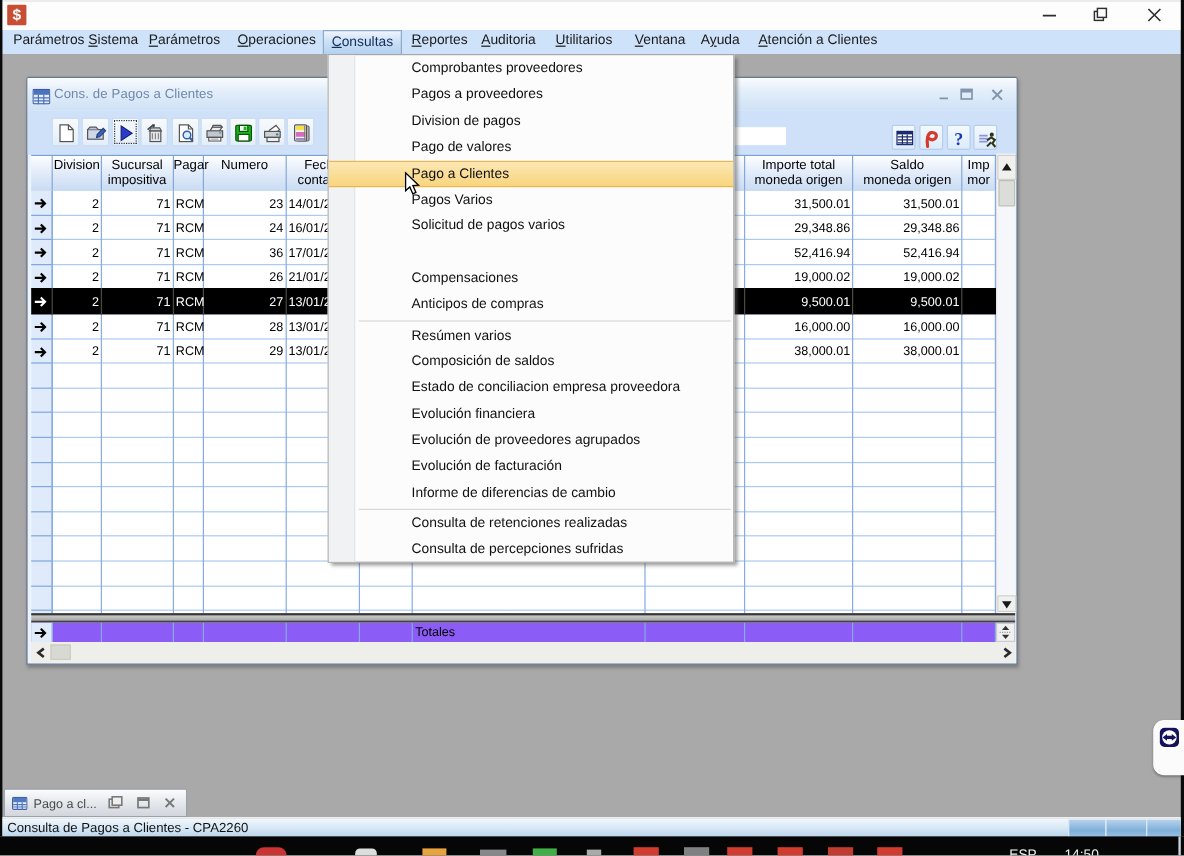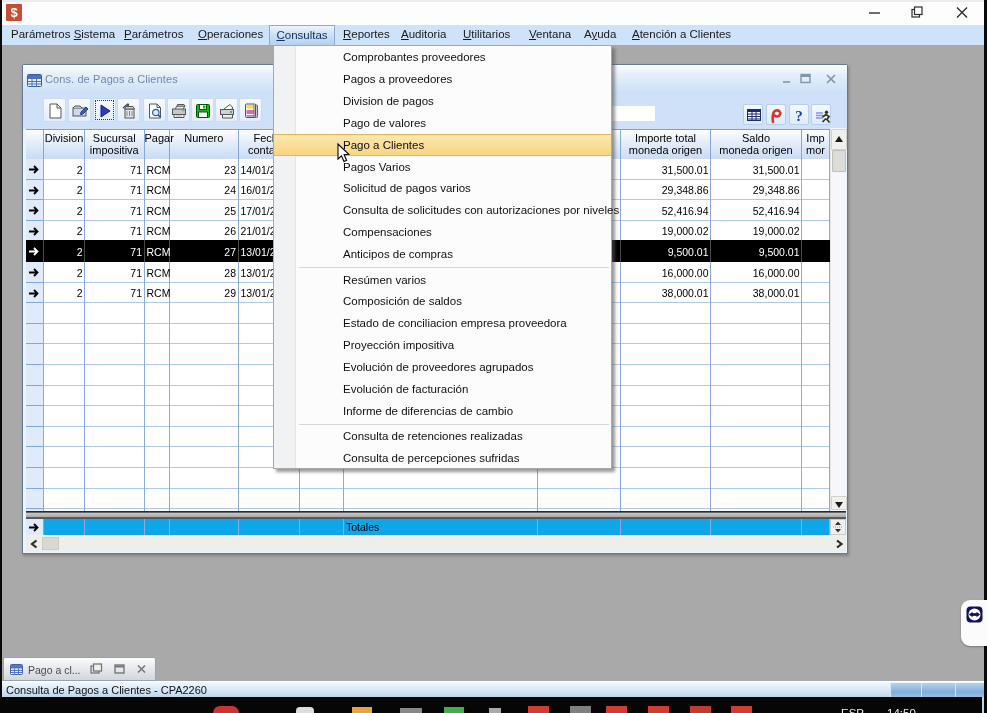--- a/index.html
+++ b/index.html
@@ -27,21 +27,21 @@
 .hline { position:absolute; left:0; width:804px; height:1px; background:#abcaf0; }
 .vline { position:absolute; top:0; width:1px; height:352px; background:#88abe0; }
 #selcol { position:absolute; left:0; top:0; width:18px; height:352px; background:#dfeafa; border-right:1px solid #7fa7dd; }
 .grow { position:absolute; font-size:10.5px; color:#000; }
 .gcell { position:absolute; white-space:pre; }
 .num { text-align:right; }
 #selrow { position:absolute; background:#000; color:#fff; }
 #vscroll { left:807px; top:63px; width:16px; height:383px; background:#f5f7fa; border-left:1px solid #e2e6ea; }
 .sbtn { position:absolute; left:0px; width:16px; background:#f0f0ee; border:1px solid #d2d2cc; border-radius:1px; }
 #totdiv { left:3px; top:446px; width:820px; height:8px; background:linear-gradient(#2a2a2a 0 12%,#c6c6c6 30%,#ababab 72%,#3c3c3c 85%,#6a6a6a); }
-#totrow { left:3px; top:454px; width:804px; height:16px; background:#0ea5e9; font-size:10.5px; }
+#totrow { left:3px; top:454px; width:804px; height:16px; background:#8b5cf6; font-size:10.5px; }
 #totspin { left:807px; top:454px; width:16px; height:16px; background:#f0f0f0; border:1px solid #c8ccd2; }
 #hscroll { left:3px; top:470px; width:820px; height:17px; background:#eeeeea; }
 #dmenu { left:273px; top:45px; width:339px; height:424px; background:#fcfcfc; border:1px solid #a8a8a8; box-shadow:3px 3px 3px rgba(85,85,85,.6); }
 #dgutter { position:absolute; left:0; top:0; width:22px; height:422px; background:#f1f2f4; border-right:1px solid #e4e5e7; }
 .ditem { position:absolute; left:29px; font-size:11.5px; color:#101010; white-space:pre;margin-left:40px; }
 #dhl { position:absolute; left:0px; width:337px; height:22px; background:linear-gradient(#fce7b4,#f8d57d); border-top:1px solid #ecb64f; border-bottom:1px solid #ecb64f; }
 .dsep { position:absolute; left:25px; width:310px; height:1px; background:#d7d7d7; }
 #miniwin { left:3px; top:657px; width:153px; height:24px; background:linear-gradient(#fbfcfd,#e7eaee 45%,#d2d6dc); border:1px solid #9aa2ae; border-radius:2px 2px 0 0; font-size:11px; color:#444; }
 #statusbar { left:2px; top:681px; width:982px; height:16px; background:linear-gradient(#f2f8fd,#d6e7f5 55%,#bcd6ec); font-size:11px; color:#111; border-top:1px solid #fff; }
 .sseg { position:absolute; top:1px; height:15px; background:linear-gradient(#b7d3ec,#7fafd9 60%,#9cc3e4); border-left:1px solid #d6e6f4; }
@@ -287,21 +287,21 @@
 <div class="gcell num" style="left:595.0px;top:25.1px;width:87.5px">29,348.86</div>
 <div class="gcell num" style="left:685.0px;top:25.1px;width:88.5px">29,348.86</div>
 </div>
 <div class="grow" style="left:0;top:0">
 <svg style="position:absolute;left:2px;top:46.2px" width="14" height="11" viewBox="0 0 14 11">
           <path d="M1 5.5 h8 M6 2 l3.5 3.5 L6 9" stroke="#000" stroke-width="1.8" fill="none"></path>
         </svg>
 <div class="gcell num" style="left:18.0px;top:45.7px;width:38.5px">2</div>
 <div class="gcell num" style="left:59.0px;top:45.7px;width:57.0px">71</div>
 <div class="gcell" style="left:120.5px;top:45.7px">RCM</div>
-<div class="gcell num" style="left:144.0px;top:45.7px;width:66.0px">25</div>
+<div class="gcell num" style="left:144.0px;top:45.7px;width:66.0px">36</div>
 <div class="gcell" style="left:214.5px;top:45.7px">17/01/20</div>
 <div class="gcell num" style="left:595.0px;top:45.7px;width:87.5px">52,416.94</div>
 <div class="gcell num" style="left:685.0px;top:45.7px;width:88.5px">52,416.94</div>
 </div>
 <div class="grow" style="left:0;top:0">
 <svg style="position:absolute;left:2px;top:66.8px" width="14" height="11" viewBox="0 0 14 11">
           <path d="M1 5.5 h8 M6 2 l3.5 3.5 L6 9" stroke="#000" stroke-width="1.8" fill="none"></path>
         </svg>
 <div class="gcell num" style="left:18.0px;top:66.3px;width:38.5px">2</div>
 <div class="gcell num" style="left:59.0px;top:66.3px;width:57.0px">71</div>
@@ -396,28 +396,27 @@
 </div>
 <div class="abs" id="dmenu">
 <div id="dgutter"></div>
 <div class="ditem" style="top:5.0px">Comprobantes proveedores</div>
 <div class="ditem" style="top:26.9px">Pagos a proveedores</div>
 <div class="ditem" style="top:48.8px">Division de pagos</div>
 <div class="ditem" style="top:70.7px">Pago de valores</div>
 <div class="ditem" style="top:92.6px">Pago a Clientes</div>
 <div class="ditem" style="top:114.5px">Pagos Varios</div>
 <div class="ditem" style="top:136.4px">Solicitud de pagos varios</div>
-<div class="ditem" style="top:158.3px">Consulta de solicitudes con autorizaciones por niveles</div>
 <div class="ditem" style="top:180.2px">Compensaciones</div>
 <div class="ditem" style="top:202.1px">Anticipos de compras</div>
 <div class="dsep" style="top:220.8px"></div>
 <div class="ditem" style="top:227.5px">Resúmen varios</div>
 <div class="ditem" style="top:249.4px">Composición de saldos</div>
 <div class="ditem" style="top:271.3px">Estado de conciliacion empresa proveedora</div>
-<div class="ditem" style="top:293.2px">Proyección impositiva</div>
+<div class="ditem" style="top:293.2px">Evolución financiera</div>
 <div class="ditem" style="top:315.1px">Evolución de proveedores agrupados</div>
 <div class="ditem" style="top:337.0px">Evolución de facturación</div>
 <div class="ditem" style="top:358.9px">Informe de diferencias de cambio</div>
 <div class="dsep" style="top:377.5px"></div>
 <div class="ditem" style="top:384.3px">Consulta de retenciones realizadas</div>
 <div class="ditem" style="top:406.2px">Consulta de percepciones sufridas</div>
 <div id="dhl" style="top:87.6px"></div>
 <div class="ditem" style="top:92.6px;z-index:2">Pago a Clientes</div>
 </div>
 <svg class="abs" style="left:337px;top:143px;z-index:30" width="14" height="21" viewBox="0 0 14 21">

